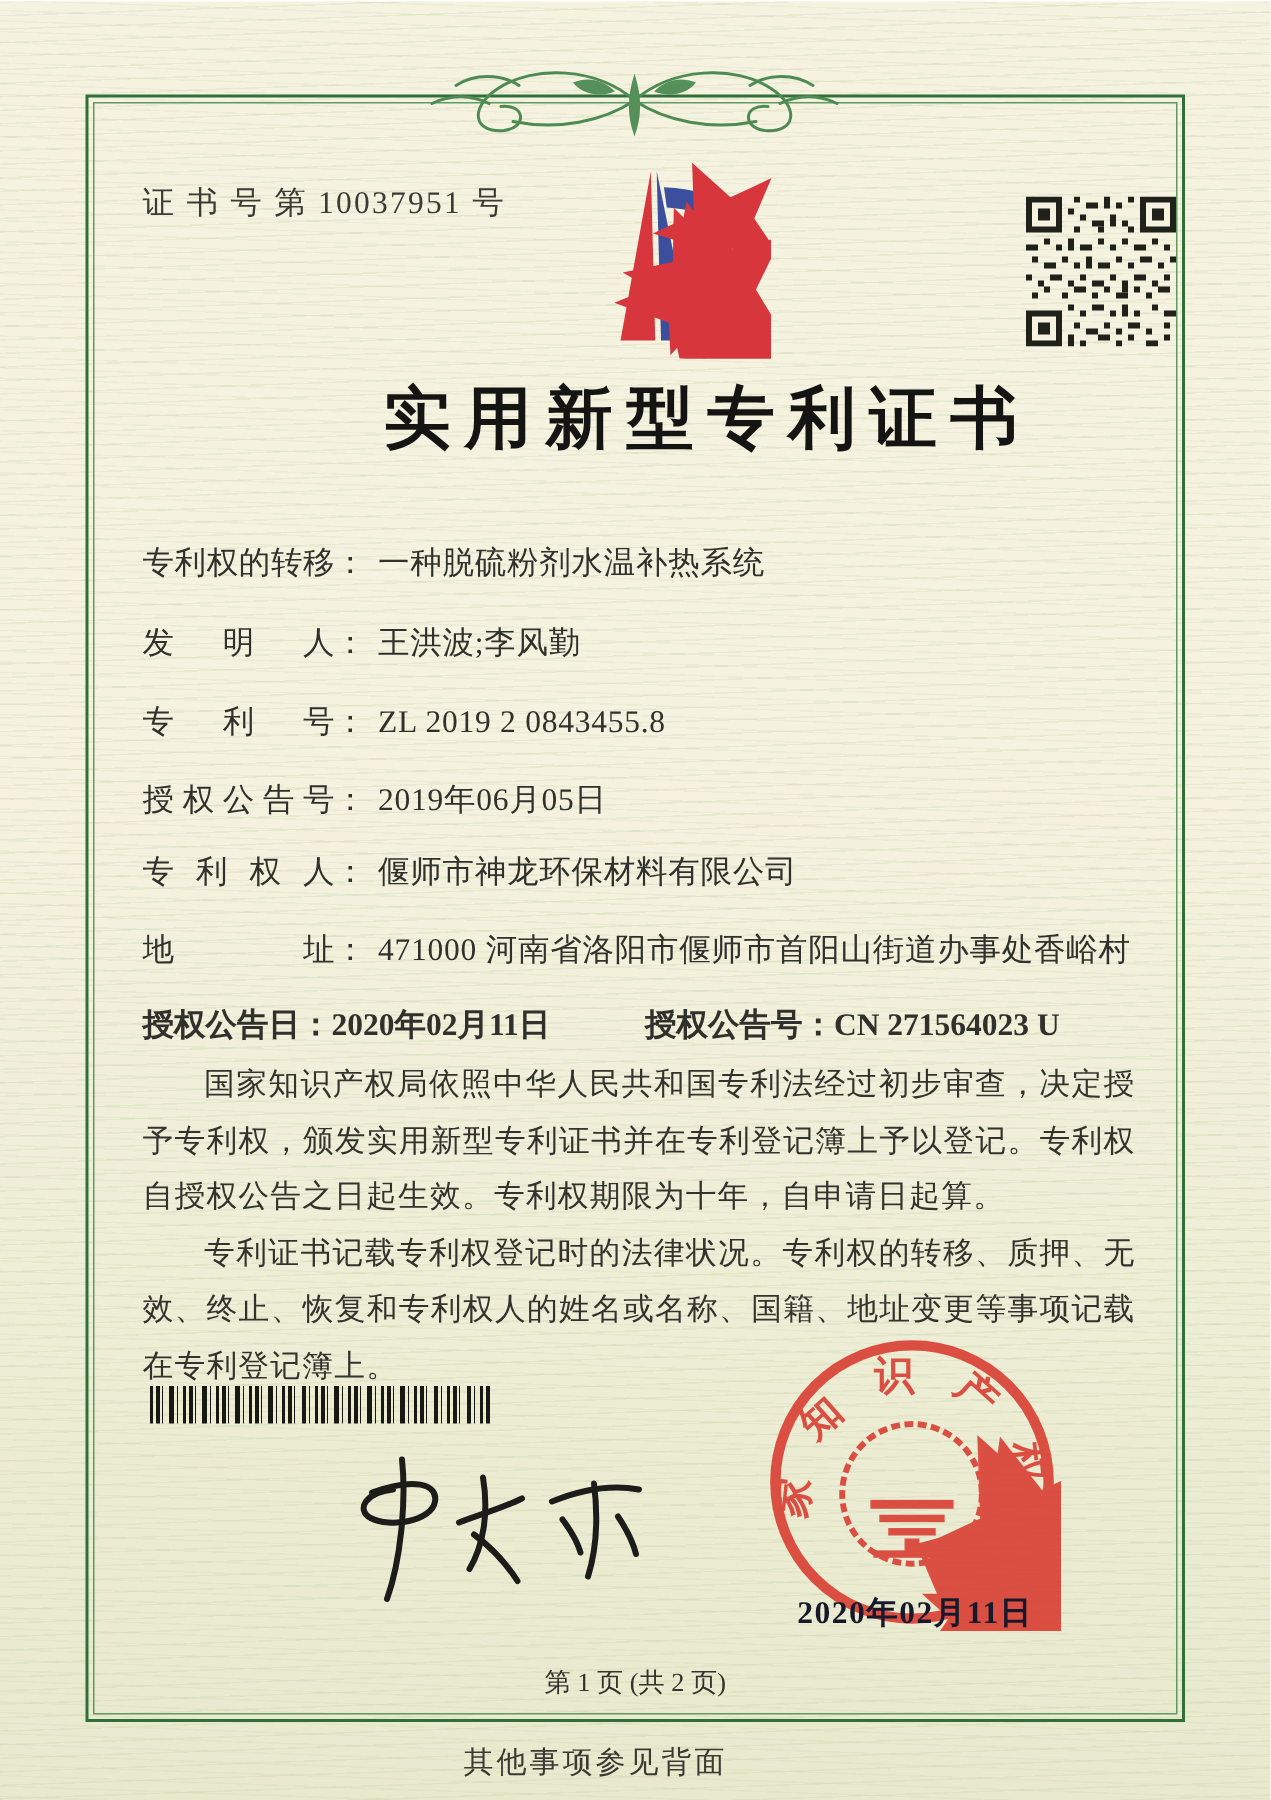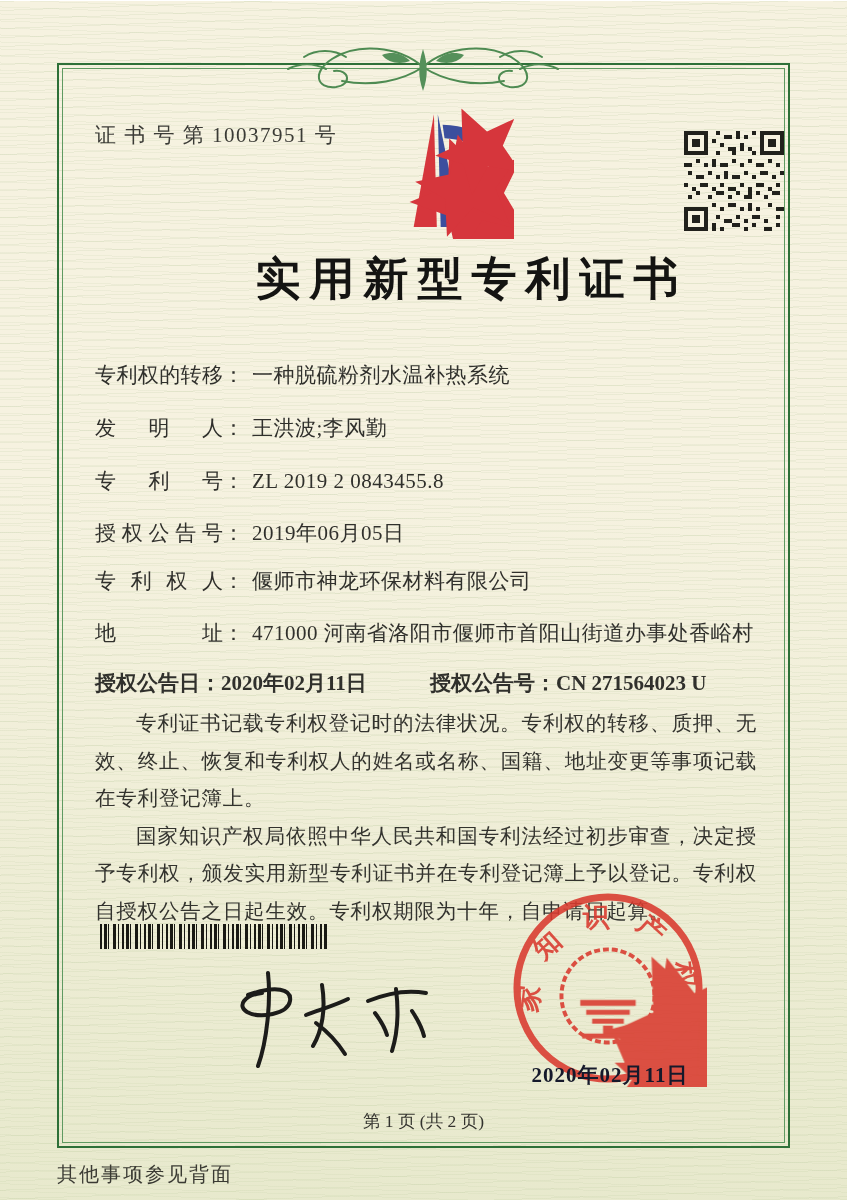--- a/index.html
+++ b/index.html
@@ -71,21 +71,21 @@
   .seal-date{
     position:absolute;left:503px;top:1060px;width:214px;
     text-align:center;font-size:21px;letter-spacing:1px;color:#15192b;font-weight:bold;
   }
   .page-info{
     position:absolute;left:57px;top:1108px;width:733px;
     text-align:center;font-size:17.5px;color:#33332e;
   }
   .back-note{
     position:absolute;left:57px;top:1160px;width:680px;
-    font-size:20px;letter-spacing:2px;color:#3a3a33;
+    text-align:center;font-size:20px;letter-spacing:2px;color:#3a3a33;
   }
 </style>
 </head>
 <body>
 
 <div class="sheet">
 
   <svg width="0" height="0" style="position:absolute" aria-hidden="true">
     <symbol id="star5" viewBox="-10 -10 20 20">
       <polygon points="0,-10 2.94,-3.09 9.51,-3.09 4.76,1.18 5.88,8.09 0,3.82 -5.88,8.09 -4.76,1.18 -9.51,-3.09 -2.94,-3.09"></polygon>
@@ -249,22 +249,22 @@
   <div class="grant-row">
     <span>
       <span>授权公告日</span><span>：</span><span>2020年02月11日</span>
     </span>
     <span class="second">
       <span>授权公告号</span><span>：</span><span>CN 271564023 U</span>
     </span>
   </div>
 
   <div class="paras">
+    <p>国家知识产权局依照中华人民共和国专利法经过初步审查，决定授予专利权，颁发实用新型专利证书并在专利登记簿上予以登记。专利权自授权公告之日起生效。专利权期限为十年，自申请日起算。</p>
     <p>专利证书记载专利权登记时的法律状况。专利权的转移、质押、无效、终止、恢复和专利权人的姓名或名称、国籍、地址变更等事项记载在专利登记簿上。</p>
-    <p>国家知识产权局依照中华人民共和国专利法经过初步审查，决定授予专利权，颁发实用新型专利证书并在专利登记簿上予以登记。专利权自授权公告之日起生效。专利权期限为十年，自申请日起算。</p>
   </div>
 
   <div class="barcode"></div>
 
 
   <svg class="signature" viewBox="0 0 230 115">
     <g stroke="#1c1c1a" stroke-width="4" fill="none" stroke-linecap="round" stroke-linejoin="round">
       <path d="M30,34 C58,24 74,28 72,40 C70,53 42,58 29,51 C19,45 26,34 44,32"></path>
       <path d="M50,12 C53,40 49,80 40,105"></path>
       <path d="M104,24 C108,48 104,70 95,85"></path>

